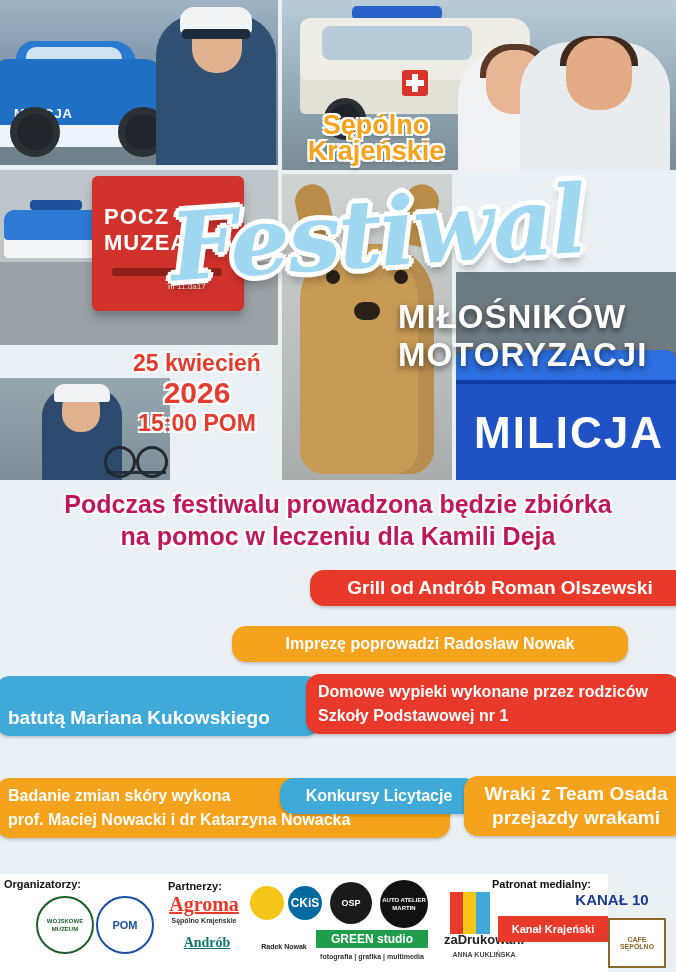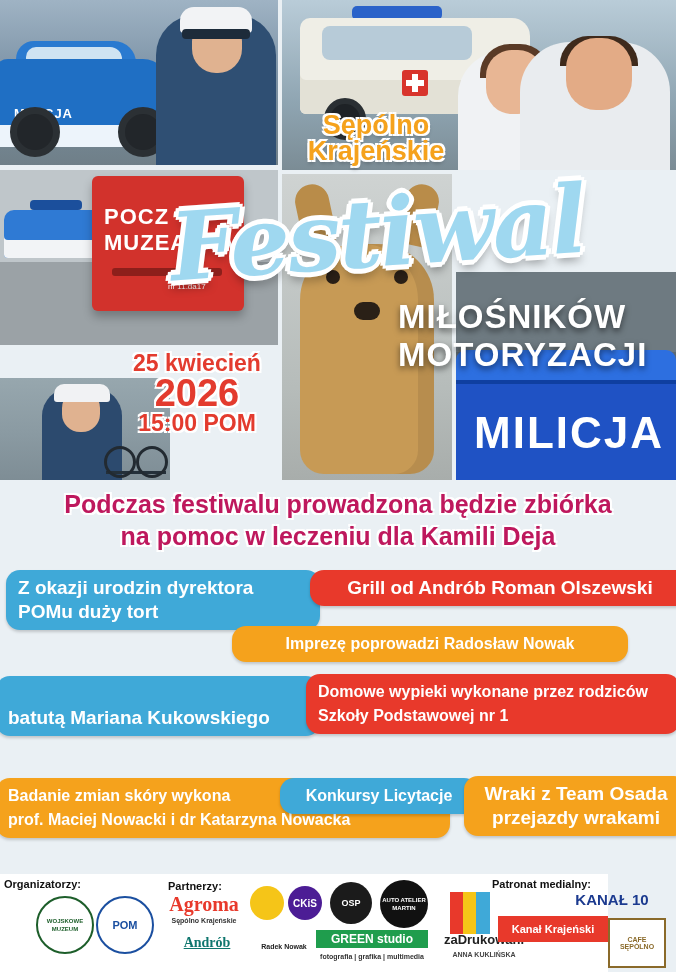--- a/index.html
+++ b/index.html
@@ -89,21 +89,21 @@
                 -5px 0 0 #fff,5px 0 0 #fff,0 -5px 0 #fff,0 5px 0 #fff,
                 0 8px 10px rgba(0,0,0,.35);}
 
   .milos{position:absolute;left:398px;top:298px;z-index:7;width:274px;
     font:800 33px "Liberation Sans",sans-serif;color:#fff;line-height:38px;letter-spacing:1px;
     text-shadow:0 3px 6px rgba(0,0,0,.55);}
 
   .datebox{position:absolute;left:112px;top:348px;z-index:7;width:170px;text-align:center;}
   .datebox div{font:800 23px "Liberation Sans",sans-serif;color:#e33b2e;line-height:30px;
     text-shadow:-2px -2px 0 #fff,2px -2px 0 #fff,-2px 2px 0 #fff,2px 2px 0 #fff;}
-  .datebox .d2{font-size:38px;}
+  .datebox .d2{font-size:30px;}
 
   
   .body{position:absolute;left:0;top:480px;width:676px;height:398px;background:#eaf0f4;}
 
   .headline{position:absolute;left:16px;top:8px;width:644px;text-align:center;
     font:800 25px "Liberation Sans",sans-serif;color:#be185d;line-height:32px;
     text-shadow:-2px -2px 0 #fff,2px -2px 0 #fff,-2px 2px 0 #fff,2px 2px 0 #fff;}
 
   .chip{position:absolute;border-radius:14px;padding:6px 12px;
     font:700 19px "Liberation Sans",sans-serif;color:#fff;line-height:24px;
@@ -211,43 +211,42 @@
     <div class="d2">2026</div>
     <div class="d3">15:00 POM</div>
   </div>
 
   <div class="body">
     <div class="headline">
       <span>Podczas festiwalu prowadzona będzie zbiórka</span><br>
       <span>na pomoc w leczeniu dla Kamili Deja</span>
     </div>
 
-    <div class="chip" id="c0" style="left:6px;top:90px;width:290px;background:#3fa9d8;"><span>Z okazji urodzin dyrektora</span><br><span>POMu duży tort</span></div>
     <div class="chip" id="c1" style="left:310px;top:90px;width:356px;background:#e8392b;text-align:center;"><span>Grill od Andrób Roman Olszewski</span></div>
     <div class="chip small" id="c2" style="left:232px;top:146px;width:372px;background:#f5a21c;text-align:center;"><span>Imprezę poprowadzi Radosław Nowak</span></div>
     <div class="chip" id="c3" style="left:-4px;top:196px;width:300px;background:#3fa9d8;"><br><span>batutą Mariana Kukowskiego</span></div>
     <div class="chip small" id="c4" style="left:306px;top:194px;width:350px;background:#e8392b;"><span>Domowe wypieki wykonane przez rodziców</span><br><span>Szkoły Podstawowej nr 1</span></div>
     <div class="chip small" id="c5" style="left:-4px;top:298px;width:430px;background:#f5a21c;"><span>Badanie zmian skóry wykona</span><br><span>prof. Maciej Nowacki i dr Katarzyna Nowacka</span></div>
     <div class="chip small" id="c6" style="left:280px;top:298px;width:174px;background:#3fa9d8;text-align:center;"><span>Konkursy Licytacje</span></div>
     <div class="chip" id="c7" style="left:464px;top:296px;width:200px;background:#f5a21c;text-align:center;"><span>Wraki z Team Osada</span><br><span>przejazdy wrakami</span></div>
   </div>
 
   <div class="footer">
     <div class="flabel" style="left:4px;top:4px;">Organizatorzy:</div>
     <div class="flabel" style="left:168px;top:6px;">Partnerzy:</div>
     <div class="flabel" style="left:492px;top:4px;">Patronat medialny:</div>
 
     <div class="logo circleLogo" style="left:36px;top:22px;width:54px;height:54px;background:#fff;border:2px solid #1d5e2a;color:#1d5e2a;font-size:6px;line-height:8px;">WOJSKOWE<br>MUZEUM</div>
     <div class="logo circleLogo" style="left:96px;top:22px;width:54px;height:54px;background:#fff;border:2px solid #1b4fa0;color:#1b4fa0;font-size:11px;">POM</div>
 
-    <div class="logo" style="left:156px;top:18px;width:96px;height:24px;color:#e8392b;font:700 20px 'Liberation Serif',serif;">Agroma</div>
+    <div class="logo" style="left:156px;top:18px;width:96px;height:24px;color:#e8392b;font:700 20px 'Liberation Serif',serif;text-decoration:underline;">Agroma</div>
     <div class="logo" style="left:156px;top:40px;width:96px;height:12px;color:#333;font-size:7px;">Sępólno Krajeńskie</div>
 
     <div class="logo circleLogo" style="left:250px;top:12px;width:34px;height:34px;background:#f5c518;color:#333;font-size:7px;"></div>
-    <div class="logo circleLogo" style="left:288px;top:12px;width:34px;height:34px;background:#4c1d95;color:#fff;font-size:10px;">CKiS</div>
+    <div class="logo circleLogo" style="left:288px;top:12px;width:34px;height:34px;background:#0369a1;color:#fff;font-size:12px;">CKiS</div>
     <div class="logo circleLogo" style="left:330px;top:8px;width:42px;height:42px;background:#1b1b1b;color:#fff;font-size:9px;">OSP</div>
     <div class="logo circleLogo" style="left:380px;top:6px;width:48px;height:48px;background:#111;color:#fff;font-size:6px;line-height:8px;">AUTO ATELIER<br>MARTIN</div>
 
     <div class="logo" style="left:162px;top:58px;width:90px;height:22px;color:#0f766e;font:700 14px 'Liberation Serif',serif;text-decoration:underline;">Andrób</div>
     <div class="logo" style="left:252px;top:56px;width:64px;height:32px;color:#222;font-size:7px;">Radek Nowak</div>
     <div class="logo" style="left:316px;top:56px;width:112px;height:18px;background:#1f9d4d;color:#fff;font:700 12px 'Liberation Sans',sans-serif;">GREEN studio</div>
     <div class="logo" style="left:294px;top:76px;width:156px;height:12px;color:#333;font-size:7px;">fotografia | grafika | multimedia</div>
     <div class="logo" style="left:436px;top:56px;width:96px;height:18px;color:#222;font:700 13px 'Liberation Sans',sans-serif;">zaDrukowani</div>
     <div class="logo" style="left:436px;top:74px;width:96px;height:12px;color:#444;font-size:7px;">ANNA KUKLIŃSKA</div>
 

